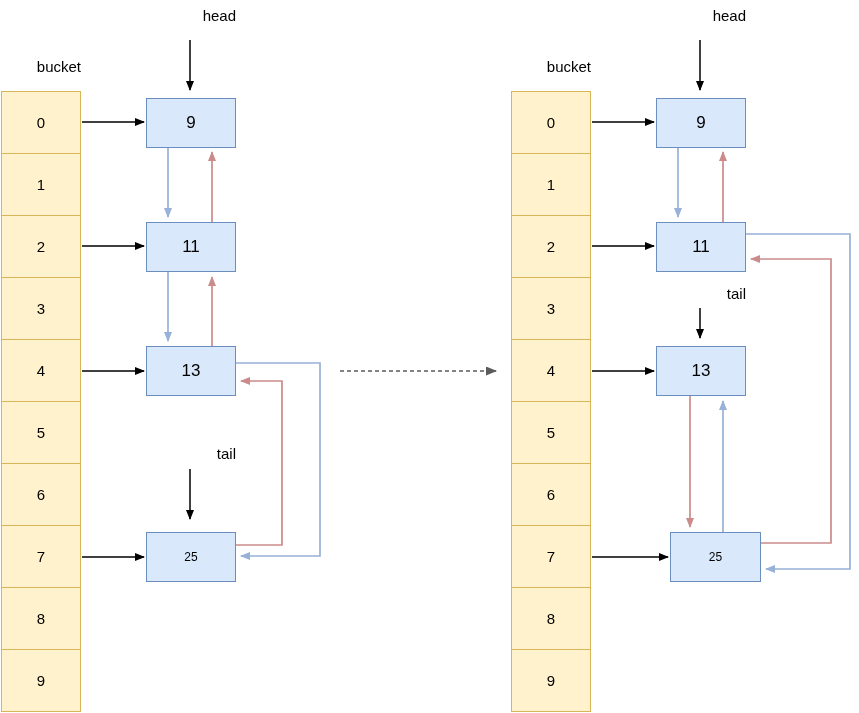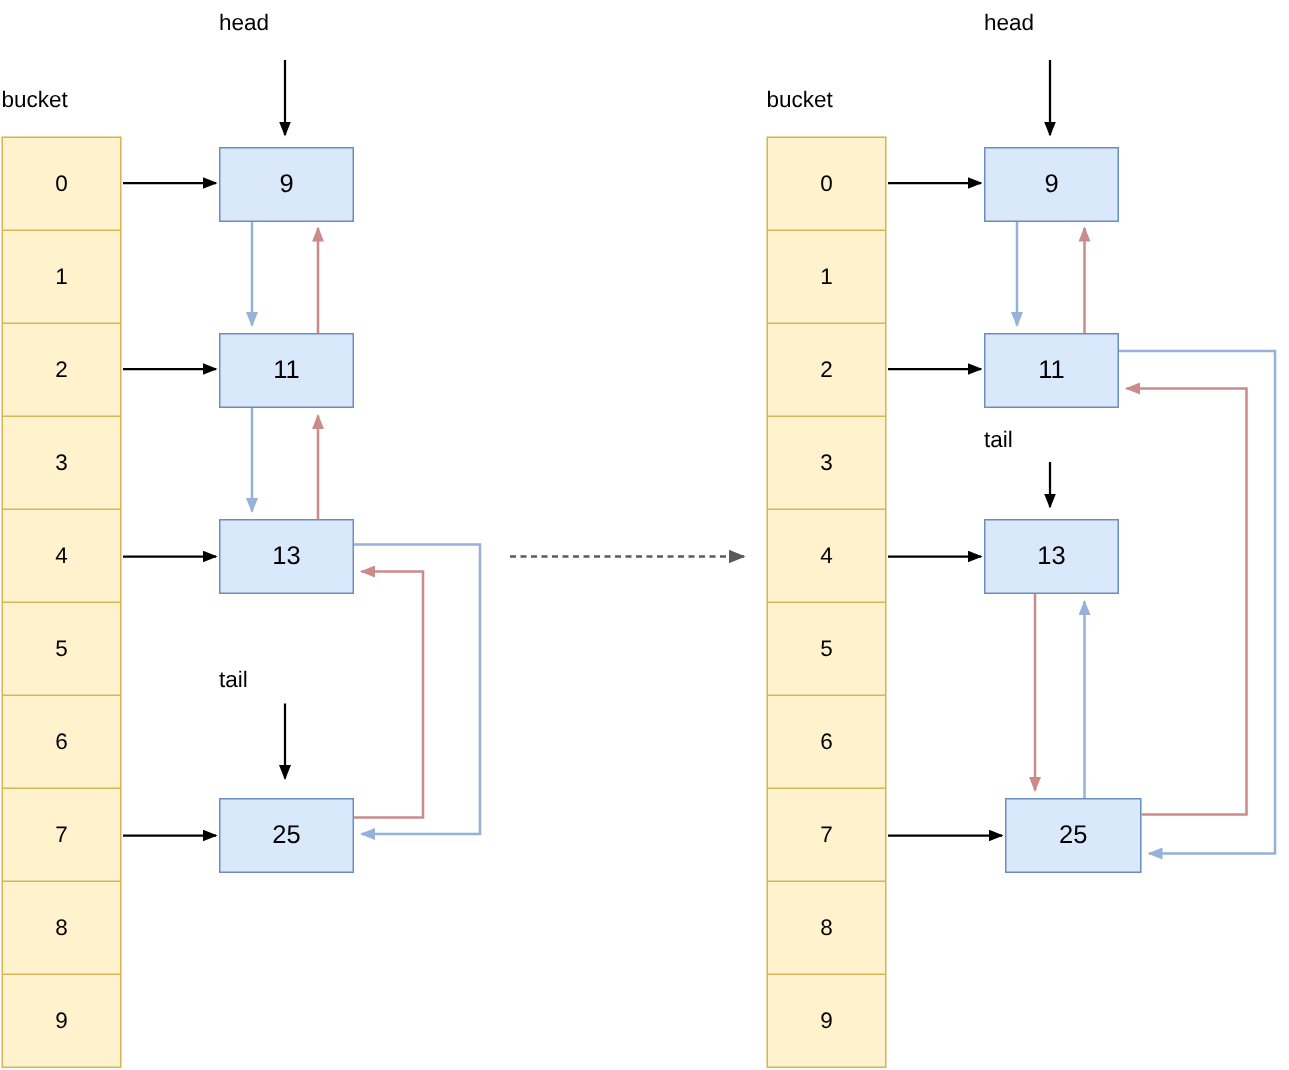--- a/index.html
+++ b/index.html
@@ -1,31 +1,31 @@
 <!DOCTYPE html>
 <html style="--bucket-fill: #FFF2CC; --bucket-border: #D6B656; --node-fill: #DAE8FC; --node-border: #6C8EBF; --next-arrow: #97B1D8; --prev-arrow: #CB8B8B; --plain-arrow: #000000; --transition-arrow: #5B5B5B; --text: #000000;"><head>
 <meta charset="utf-8">
 <style>
   html,body{margin:0;padding:0;background:#ffffff;}
   body{font-family:"Liberation Sans", sans-serif; color:var(--text,#000);}
   .canvas{position:relative;width:859px;height:713px;background:#ffffff;overflow:hidden;}
 
-  .lbl{position:absolute;font-size:15px;line-height:20px;text-align:left;color:var(--text);}
+  .lbl{position:absolute;font-size:15px;line-height:20px;text-align:right;color:var(--text);}
 
   .bucket-col{position:absolute;width:80px;background:var(--bucket-fill);
     border:1px solid var(--bucket-border);box-sizing:border-box;}
   .bucket-cell{height:62px;border-bottom:1px solid var(--bucket-border);
     display:flex;align-items:center;justify-content:center;
     font-size:15px;box-sizing:border-box;}
   .bucket-cell:last-child{border-bottom:none;height:61px;}
 
   .node{position:absolute;width:90px;height:50px;background:var(--node-fill);
     border:1px solid var(--node-border);box-sizing:border-box;
     display:flex;align-items:center;justify-content:center;font-size:17px;}
-  .node.small{font-size:17px;}
+  .node.small{font-size:12px;}
 
   svg.wires{position:absolute;left:0;top:0;pointer-events:none;}
   .wires line,.wires polyline{fill:none;}
   .w-plain{stroke:var(--plain-arrow);stroke-width:1.5;}
   .w-next{stroke:var(--next-arrow);stroke-width:1.7;}
   .w-prev{stroke:var(--prev-arrow);stroke-width:1.7;}
   .w-trans{stroke:var(--transition-arrow);stroke-width:1.6;stroke-dasharray:4 3;}
   .mk-plain{fill:var(--plain-arrow);}
   .mk-next{fill:var(--next-arrow);}
   .mk-prev{fill:var(--prev-arrow);}

